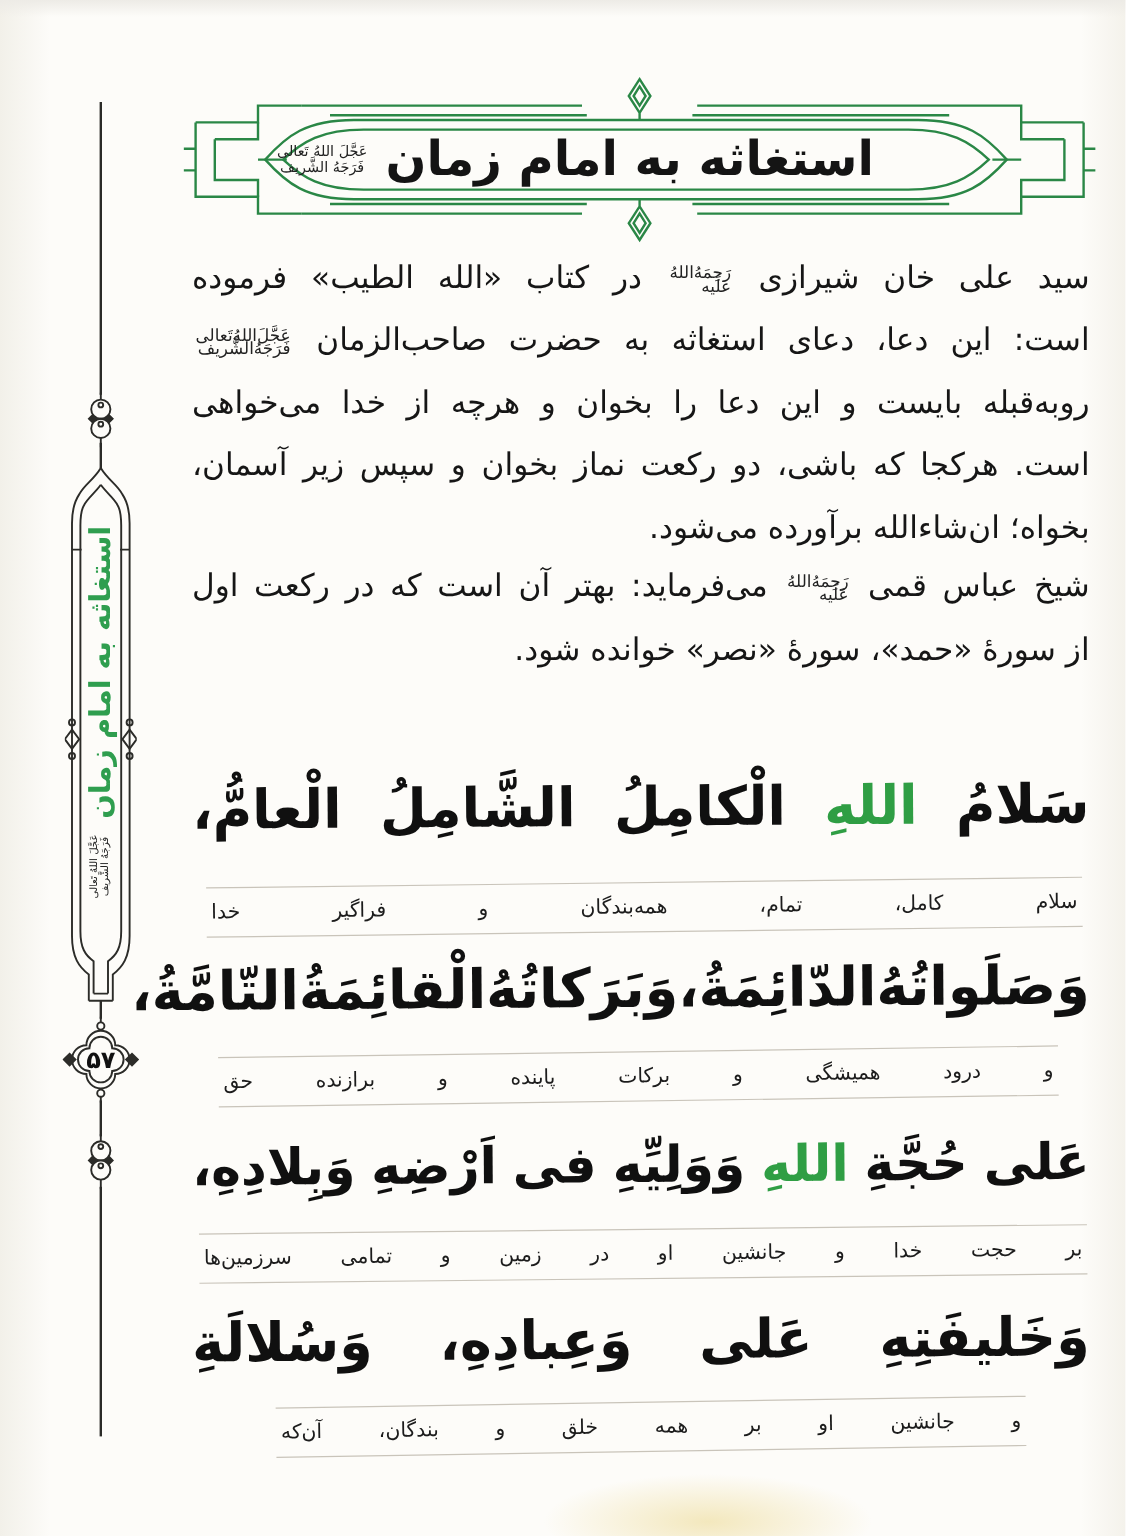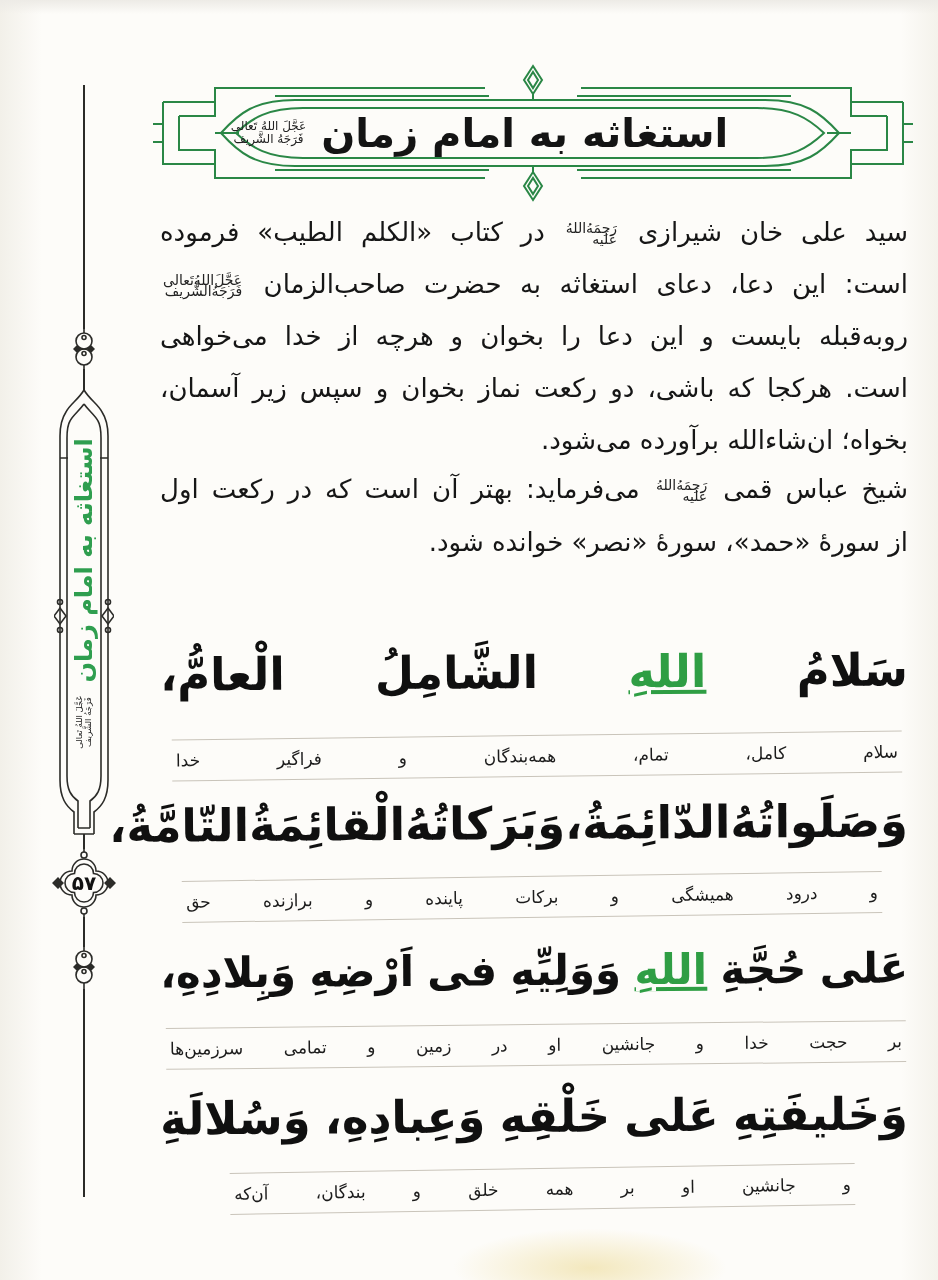--- a/index.html
+++ b/index.html
@@ -45,21 +45,21 @@
   #p2{top:463px;}
   #p2 .line{height:53px;line-height:53px;}
 
   
   .ar{
     position:absolute;left:160px;width:748px;height:120px;
     display:flex;direction:rtl;justify-content:space-between;align-items:center;
     font-weight:bold;font-size:45px;color:#101010;transform:rotate(-0.4deg);
   }
   .ar .w{white-space:nowrap;}
-  .ar .g{color:#2f9e44;text-decoration:underline;}
+  .ar .g{color:#2f9e44;}
   #ar3{font-size:42px;}
   .tr{
     position:absolute;height:42px;box-sizing:border-box;
     display:flex;direction:rtl;justify-content:space-between;align-items:center;
     border-top:1px solid #c9c4ba;border-bottom:1px solid #c9c4ba;
     font-size:17px;color:#1c1c1c;padding:0 4px;
   }
   #ar1{top:612px;} #tr1{left:172px;width:730px;top:735px;transform:rotate(-0.7deg);}
   #ar2{top:763px;} #tr2{left:182px;width:700px;top:876px;transform:rotate(-0.8deg);}
   #ar3{top:910px;} #tr3{left:166px;width:740px;top:1024px;transform:rotate(-0.6deg);}
@@ -161,21 +161,21 @@
         <span class="hl">عَجَّلَ اللهُ تَعالی</span>
         <span class="hl">فَرَجَهُ الشَّریف</span>
       </span>
     </div>
   </div>
 
   <div class="para" id="p1">
     <div class="line">
       <span>سید علی خان شیرازی</span>
       <span class="hon"><span class="hl">رَحِمَهُ‌اللهُ</span><span class="hl">عَلَیه</span></span>
-      <span>در کتاب «الکلم الطیب» فرموده</span>
+      <span>در کتاب «الله الطیب» فرموده</span>
     </div>
     <div class="line">
       <span>است: این دعا، دعای استغاثه به حضرت صاحب‌الزمان</span>
       <span class="hon"><span class="hl">عَجَّلَ‌اللهُ‌تَعالی</span><span class="hl">فَرَجَهُ‌الشَّریف</span></span>
     </div>
     <div class="line">روبه‌قبله بایست و این دعا را بخوان و هرچه از خدا می‌خواهی</div>
     <div class="line">است. هرکجا که باشی، دو رکعت نماز بخوان و سپس زیر آسمان،</div>
     <div class="line last">بخواه؛ ان‌شاءالله برآورده می‌شود.</div>
   </div>
 
@@ -184,20 +184,21 @@
       <span>شیخ عباس قمی</span>
       <span class="hon"><span class="hl">رَحِمَهُ‌اللهُ</span><span class="hl">عَلَیه</span></span>
       <span>می‌فرماید: بهتر آن است که در رکعت اول</span>
     </div>
     <div class="line last">از سورهٔ «حمد»، سورهٔ «نصر» خوانده شود.</div>
   </div>
 
   <div class="ar" id="ar1">
       <span class="w">سَلامُ</span>
       <span class="w g">اللهِ</span>
+      <span class="w">الْکامِلُ</span>
       <span class="w">الشَّامِلُ</span>
       <span class="w">الْعامُّ،</span>
     </div>
   <div class="tr" id="tr1">
       <span class="w">سلام</span>
       <span class="w">کامل،</span>
       <span class="w">تمام،</span>
       <span class="w">همه‌بندگان</span>
       <span class="w">و</span>
       <span class="w">فراگیر</span>
@@ -242,21 +243,20 @@
       <span class="w">در</span>
       <span class="w">زمین</span>
       <span class="w">و</span>
       <span class="w">تمامی</span>
       <span class="w">سرزمین‌ها</span>
     </div>
 
   <div class="ar" id="ar4">
       <span class="w">وَخَلیفَتِهِ</span>
       <span class="w">عَلی</span>
-      <span class="w">خَلْقِهِ</span>
       <span class="w">وَعِبادِهِ،</span>
       <span class="w">وَسُلالَةِ</span>
     </div>
   <div class="tr" id="tr4">
       <span class="w">و</span>
       <span class="w">جانشین</span>
       <span class="w">او</span>
       <span class="w">بر</span>
       <span class="w">همه</span>
       <span class="w">خلق</span>

